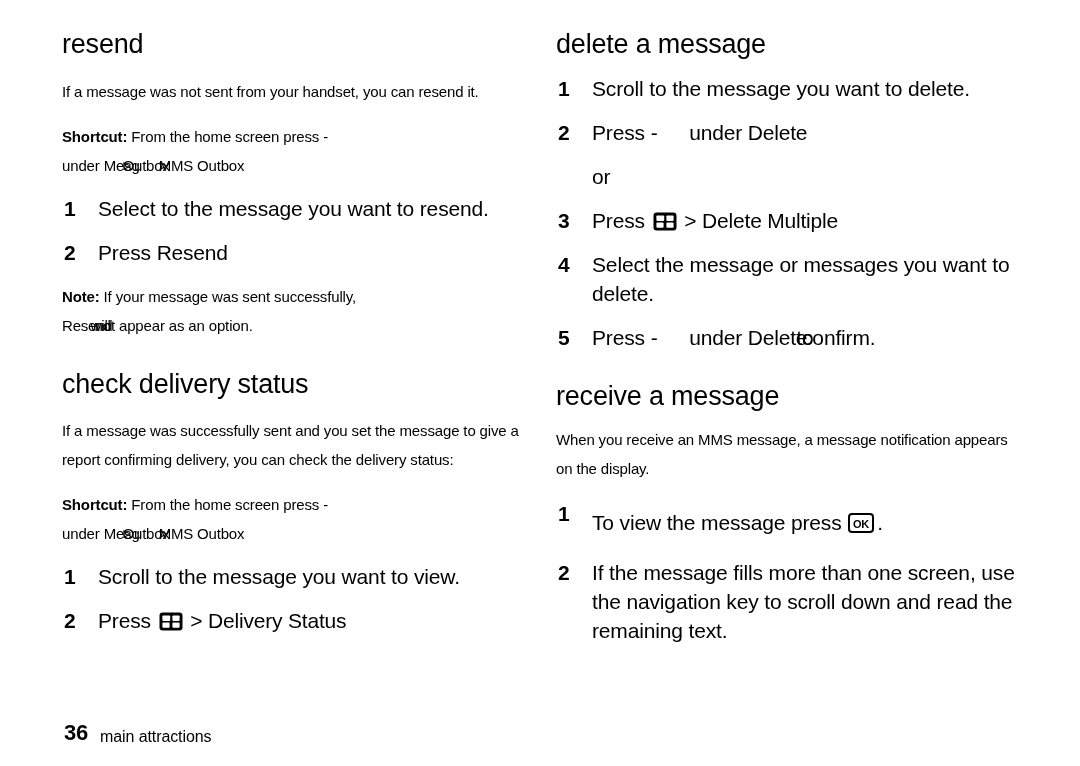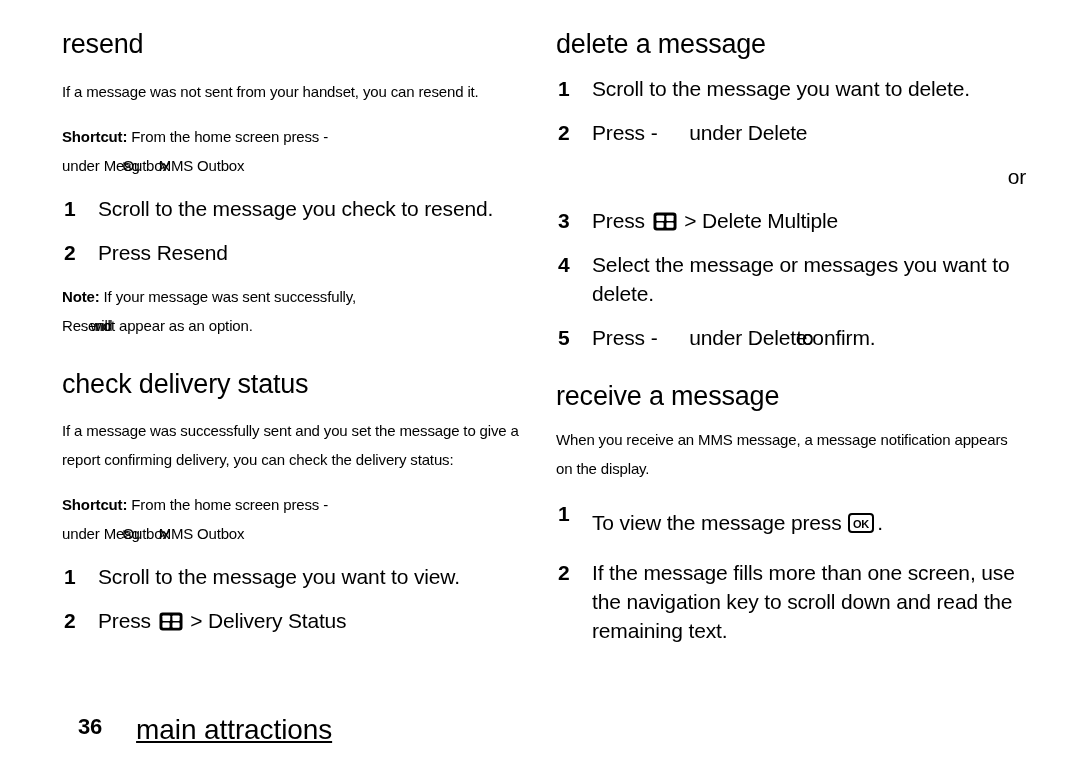--- a/index.html
+++ b/index.html
@@ -66,21 +66,21 @@
     padding-left: 36px;
     letter-spacing: -0.15px;
   }
   .step .num {
     position: absolute;
     left: 2px;
     top: 0;
     font-weight: 700;
     font-size: 21px;
   }
-  .step.no-num { padding-left: 36px; text-align: right; }
+  .step.no-num { padding-left: 36px; }
 
   
   .opt {
     font-weight: 400;
     letter-spacing: -0.2px;
   }
 
   
   .overlap {
     position: relative;
@@ -112,36 +112,35 @@
     display: inline-block;
     width: 28px;
     height: 20px;
     vertical-align: -3px;
     margin: 12px 1px;
   }
 
   
   .footer {
     position: absolute;
-    left: 78px;
+    left: 64px;
     bottom: 20px;
     display: flex;
-    align-items: flex-start;
-    gap: 34px;
+    align-items: flex-end;
+    gap: 12px;
   }
   .footer .page-number {
     font-size: 22px;
     font-weight: 700;
     letter-spacing: -0.2px;
   }
   .footer .footer-title {
-    font-size: 28px;
+    font-size: 16px;
     font-weight: 400;
     letter-spacing: -0.1px;
-    text-decoration: underline;
   }
 </style>
 </head>
 <body>
 
 <div class="page">
 
   <div class="column left">
 
     <div class="heading-block">
@@ -150,21 +149,21 @@
 
     <p class="body-text">If a message was not sent from your handset, you can resend it.</p>
 
     <p class="body-text tight">
       <span class="lead-bold">Shortcut:</span><span> From the home screen press -</span><br>
       <span>under </span><span class="opt">Mesg</span><span class="overlap overlap-shift-a">&gt;</span><span class="opt">Outbox</span><span class="overlap overlap-shift-b">&gt;</span><span class="opt">MMS Outbox</span>
     </p>
 
     <div class="step">
       <span class="num">1</span>
-      <span>Scroll to the message you check to resend.</span>
+      <span>Select to the message you want to resend.</span>
     </div>
 
     <div class="step">
       <span class="num">2</span>
       <span>Press </span><span class="opt">Resend</span>
     </div>
 
     <p class="body-text">
       <span class="lead-bold">Note:</span><span> If your message was sent successfully,</span><br>
       <span class="opt">Resend</span><span class="overlap overlap-shift-c">will</span><span> not appear as an option.</span>

